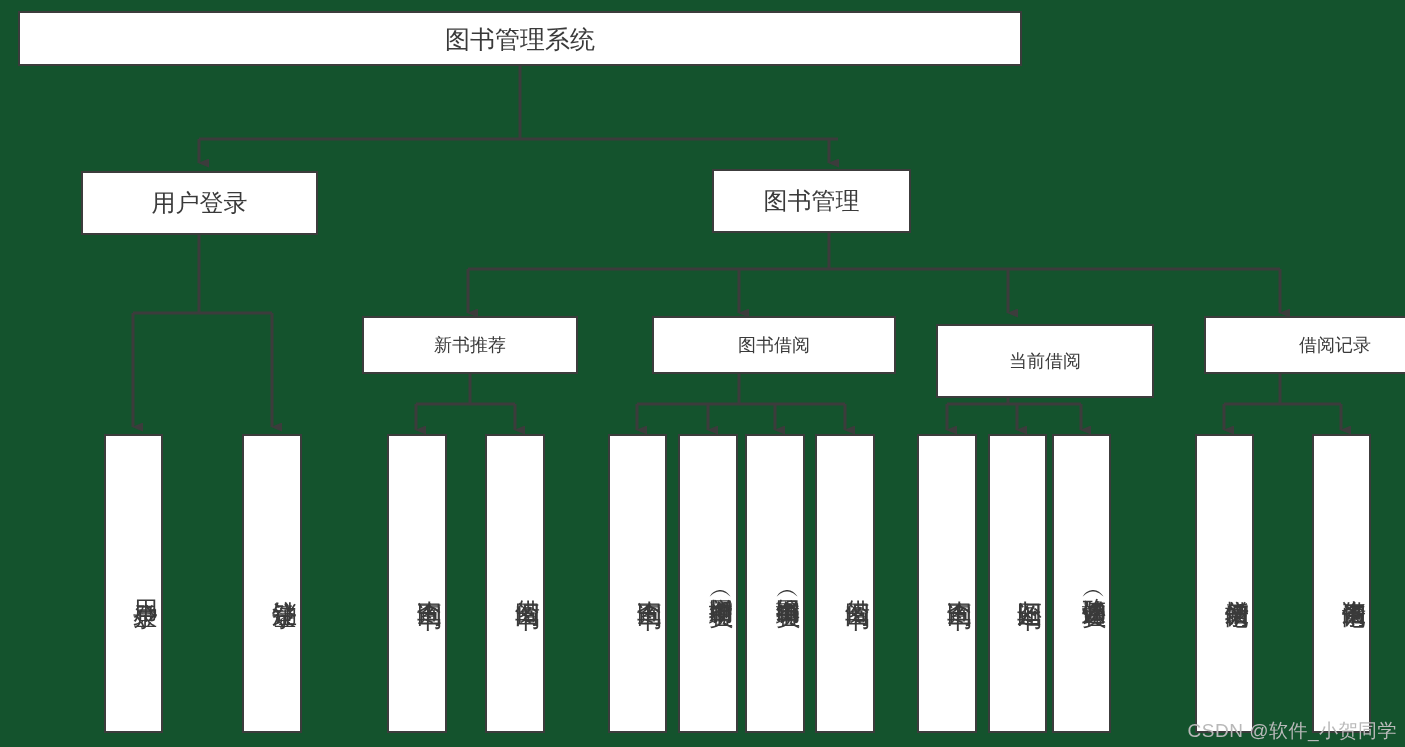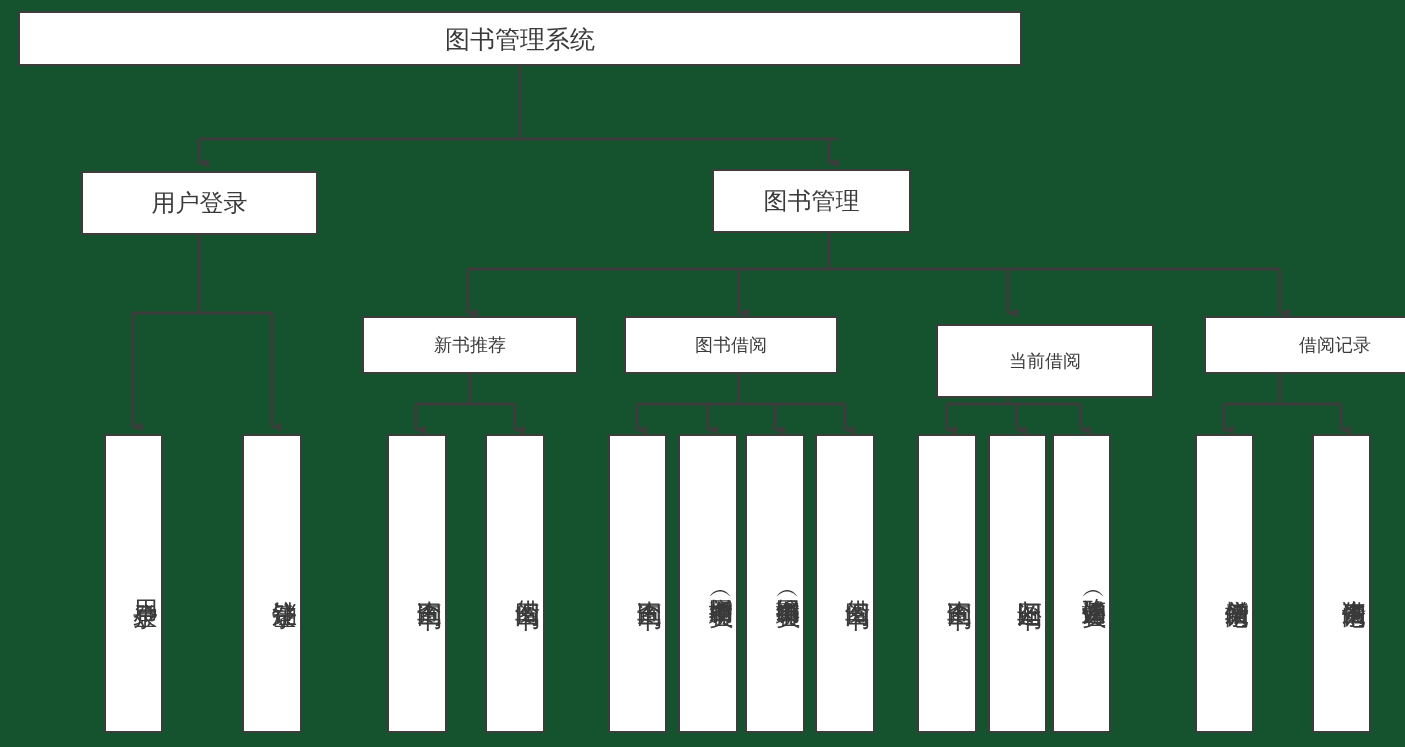--- a/index.html
+++ b/index.html
@@ -124,21 +124,21 @@
   <div class="node lvl1" style="left:81px;top:171px;width:237px;height:64px;">
     <span class="label">用户登录</span>
   </div>
   <div class="node lvl1" style="left:712px;top:169px;width:199px;height:64px;">
     <span class="label">图书管理</span>
   </div>
 
   <div class="node lvl2" style="left:362px;top:316px;width:216px;height:58px;">
     <span class="label">新书推荐</span>
   </div>
-  <div class="node lvl2" style="left:624px;top:316px;width:214px;height:58px;">
+  <div class="node lvl2" style="left:652px;top:316px;width:244px;height:58px;">
     <span class="label">图书借阅</span>
   </div>
   <div class="node lvl2" style="left:900px;top:324px;width:218px;height:74px;margin-left:36px;">
     <span class="label">当前借阅</span>
   </div>
   <div class="node lvl2" style="left:1204px;top:316px;width:262px;height:58px;">
     <span class="label">借阅记录</span>
   </div>
 
   <div class="node leaf" style="left:104px;top:434px;width:59px;height:299px;">
@@ -178,14 +178,15 @@
     <span class="label">确认归还（管理员）</span>
   </div>
 
   <div class="node leaf narrow" style="left:1195px;top:434px;width:59px;height:299px;">
     <span class="label">新增借阅记录</span>
   </div>
   <div class="node leaf narrow" style="left:1312px;top:434px;width:59px;height:299px;">
     <span class="label">查询借阅记录</span>
   </div>
 
+  <div id="watermark">CSDN @软件_小贺同学</div>
 
 </div>
 
 </body></html>

